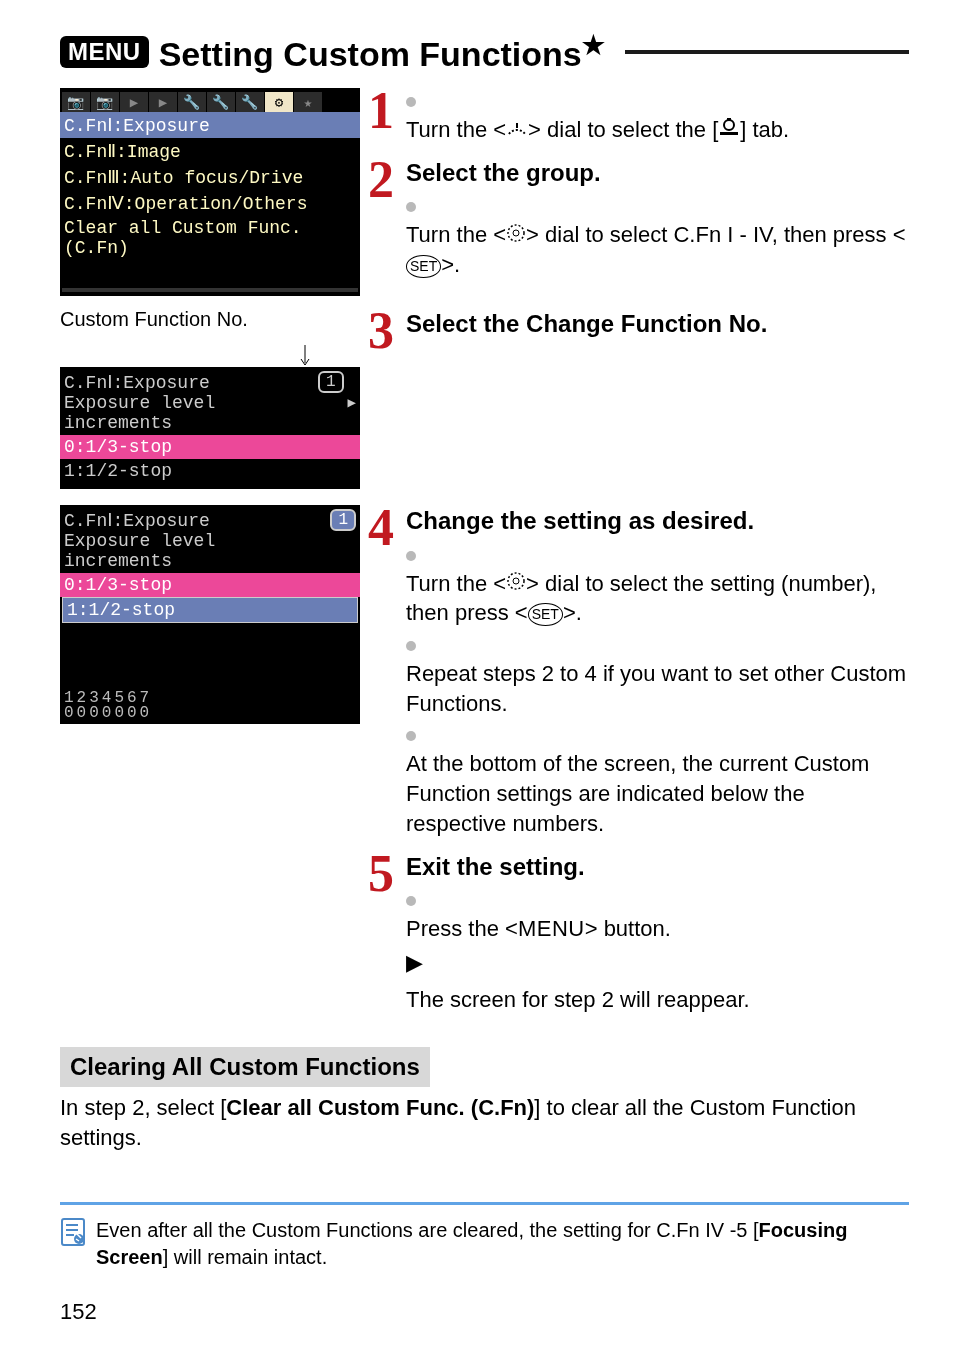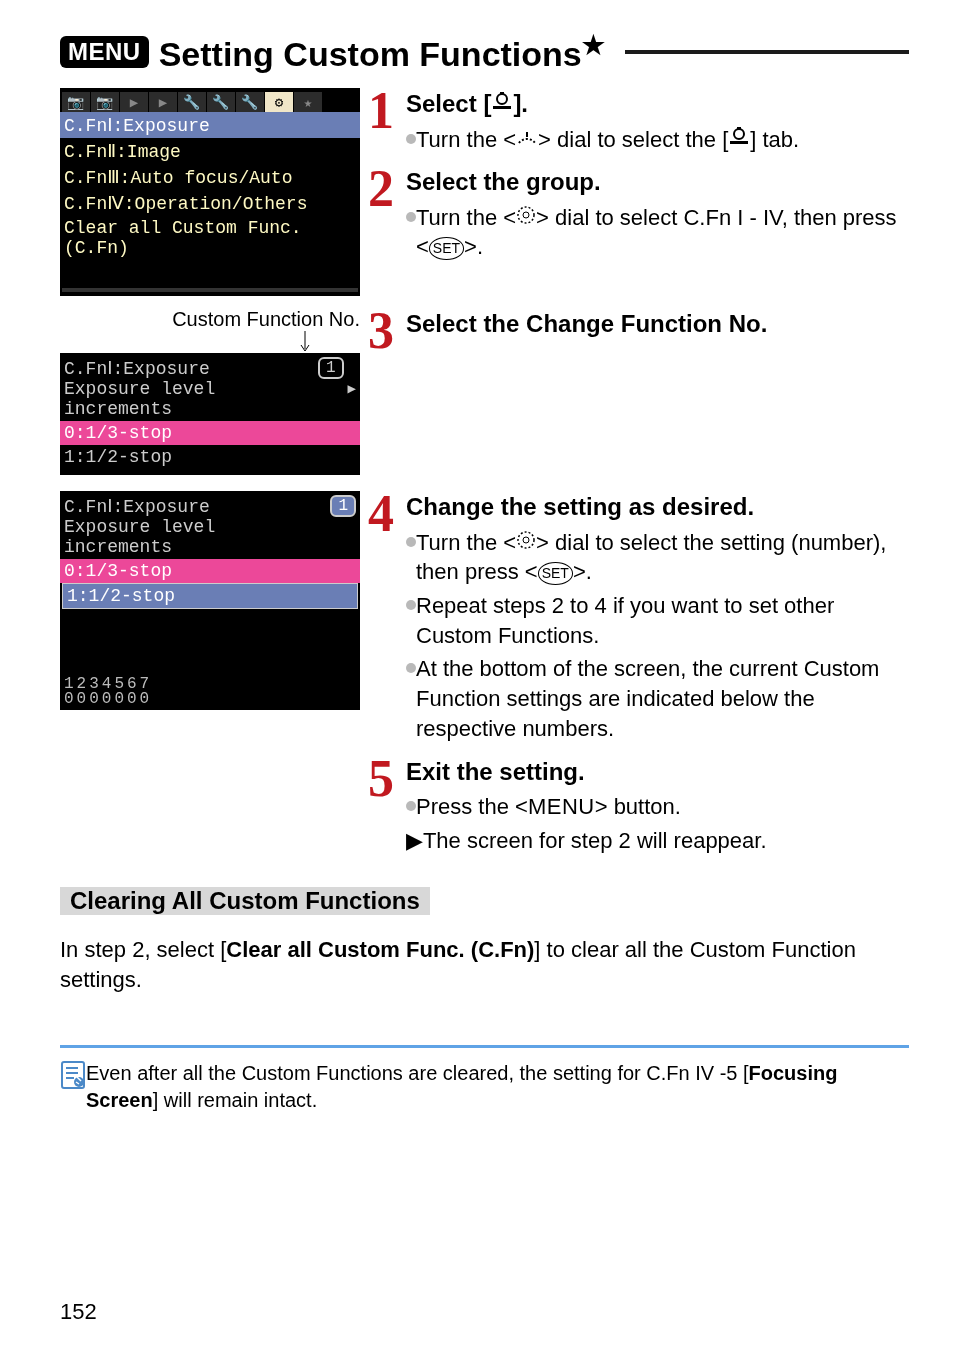--- a/index.html
+++ b/index.html
@@ -68,22 +68,23 @@
     line-height: 1.35;
   }
   .step-title {
     font-weight: bold;
     font-size: 24px;
     margin-bottom: 4px;
   }
   .bullet-row {
     display: flex;
     align-items: flex-start;
-    gap: 0;
+    gap: 8px;
     margin-bottom: 4px;
+    flex-direction: column;
   }
   .bullet-dot {
     width: 10px; height: 10px;
     border-radius: 50%;
     background: #b9b9b9;
     margin-top: 9px;
     flex-shrink: 0;
   }
   .arrow-right {
     color: #000;
@@ -121,22 +122,21 @@
     padding: 2px 4px;
     display: block;
   }
   .lcd .line {
     color: #fef9c3;
     padding: 2px 4px;
     display: block;
   }
   .cfn-label {
     font-size: 20px;
-    text-align: right;
-    margin-bottom: 2px;
+    margin-bottom: 16px;
     position: relative;
   }
   .cfn-arrow-line {
     position: relative;
     height: 20px;
   }
   .cfn-arrow-line svg {
     position: absolute;
     right: 45px;
     top: -2px;
@@ -192,35 +192,35 @@
     display: inline-block;
     font-size: 20px;
     vertical-align: middle;
     text-align: right;
   }
 
   .section-bar {
     background: #d8d8d8;
     font-size: 24px;
     font-weight: bold;
-    padding: 0 10px;
+    padding: 6px 10px;
     margin-top: 28px;
-    margin-bottom: 20px;
+    margin-bottom: 6px;
     width: fit-content;
   }
   .body-text {
     font-size: 22px;
     line-height: 1.35;
   }
   .note-box {
     border-top: 3px solid #5fa3e6;
     margin-top: 50px;
     padding-top: 12px;
     display: flex;
-    gap: 0;
+    gap: 10px;
     font-size: 20px;
     line-height: 1.35;
   }
   .note-icon {
     width: 26px; height: 30px;
     flex-shrink: 0;
   }
   .page-num {
     position: absolute;
     bottom: 20px;
@@ -250,36 +250,29 @@
           <div class="tab">▶</div>
           <div class="tab">▶</div>
           <div class="tab">🔧</div>
           <div class="tab">🔧</div>
           <div class="tab">🔧</div>
           <div class="tab sel">⚙</div>
           <div class="tab">★</div>
         </div>
         <span class="hl">C.FnⅠ:Exposure</span>
         <span class="line">C.FnⅡ:Image</span>
-        <span class="line">C.FnⅢ:Auto focus/Auto</span>
+        <span class="line">C.FnⅢ:Auto focus/Drive</span>
         <span class="line">C.FnⅣ:Operation/Others</span>
         <span class="line">Clear all Custom Func. (C.Fn)</span>
         <span class="line">&nbsp;</span>
         <div style="height:4px;background:#333;margin:4px 2px 0 2px"></div>
       </div>
     </div>
     <div class="num">1</div>
     <div class="right-col">
-      <div class="step-title">
-        <span>Select [</span><span class="icon-glyph"><svg width="22" height="20" viewBox="0 0 22 20">
-              <rect x="2" y="14" width="18" height="3" fill="#000"></rect>
-              <circle cx="11" cy="7" r="5" stroke="#000" stroke-width="2" fill="none"></circle>
-              <rect x="9" y="0" width="4" height="3" fill="#000"></rect>
-            </svg></span><span>].</span>
-      </div>
       <div class="bullet-row">
         <div class="bullet-dot"></div>
         <div>
           <span>Turn the &lt;</span><span class="icon-glyph"><svg width="22" height="18" viewBox="0 0 22 18">
                 <path d="M3 14 A 10 10 0 0 1 19 14" stroke="#000" stroke-width="2" fill="none" stroke-dasharray="2 2"></path>
                 <path d="M11 3 L11 8" stroke="#000" stroke-width="2"></path>
               </svg></span><span>&gt; dial to select the [</span><span class="icon-glyph"><svg width="22" height="20" viewBox="0 0 22 20">
                 <rect x="2" y="14" width="18" height="3" fill="#000"></rect>
                 <circle cx="11" cy="7" r="5" stroke="#000" stroke-width="2" fill="none"></circle>
                 <rect x="9" y="0" width="4" height="3" fill="#000"></rect>

